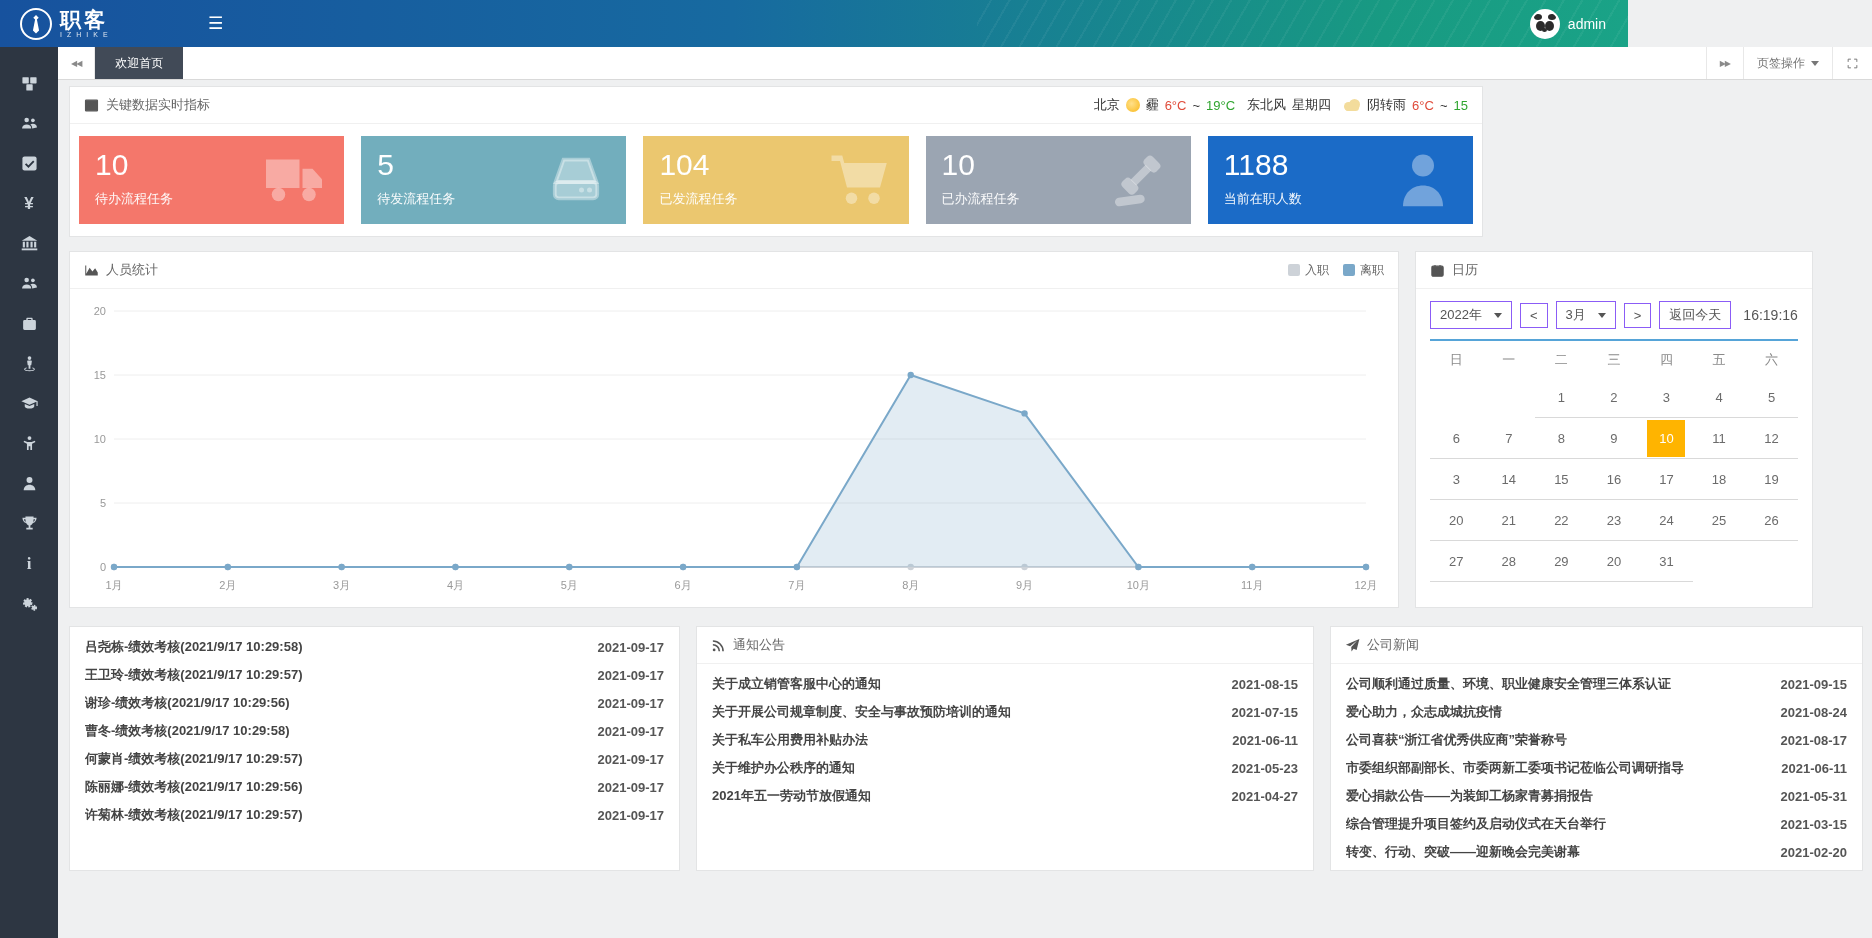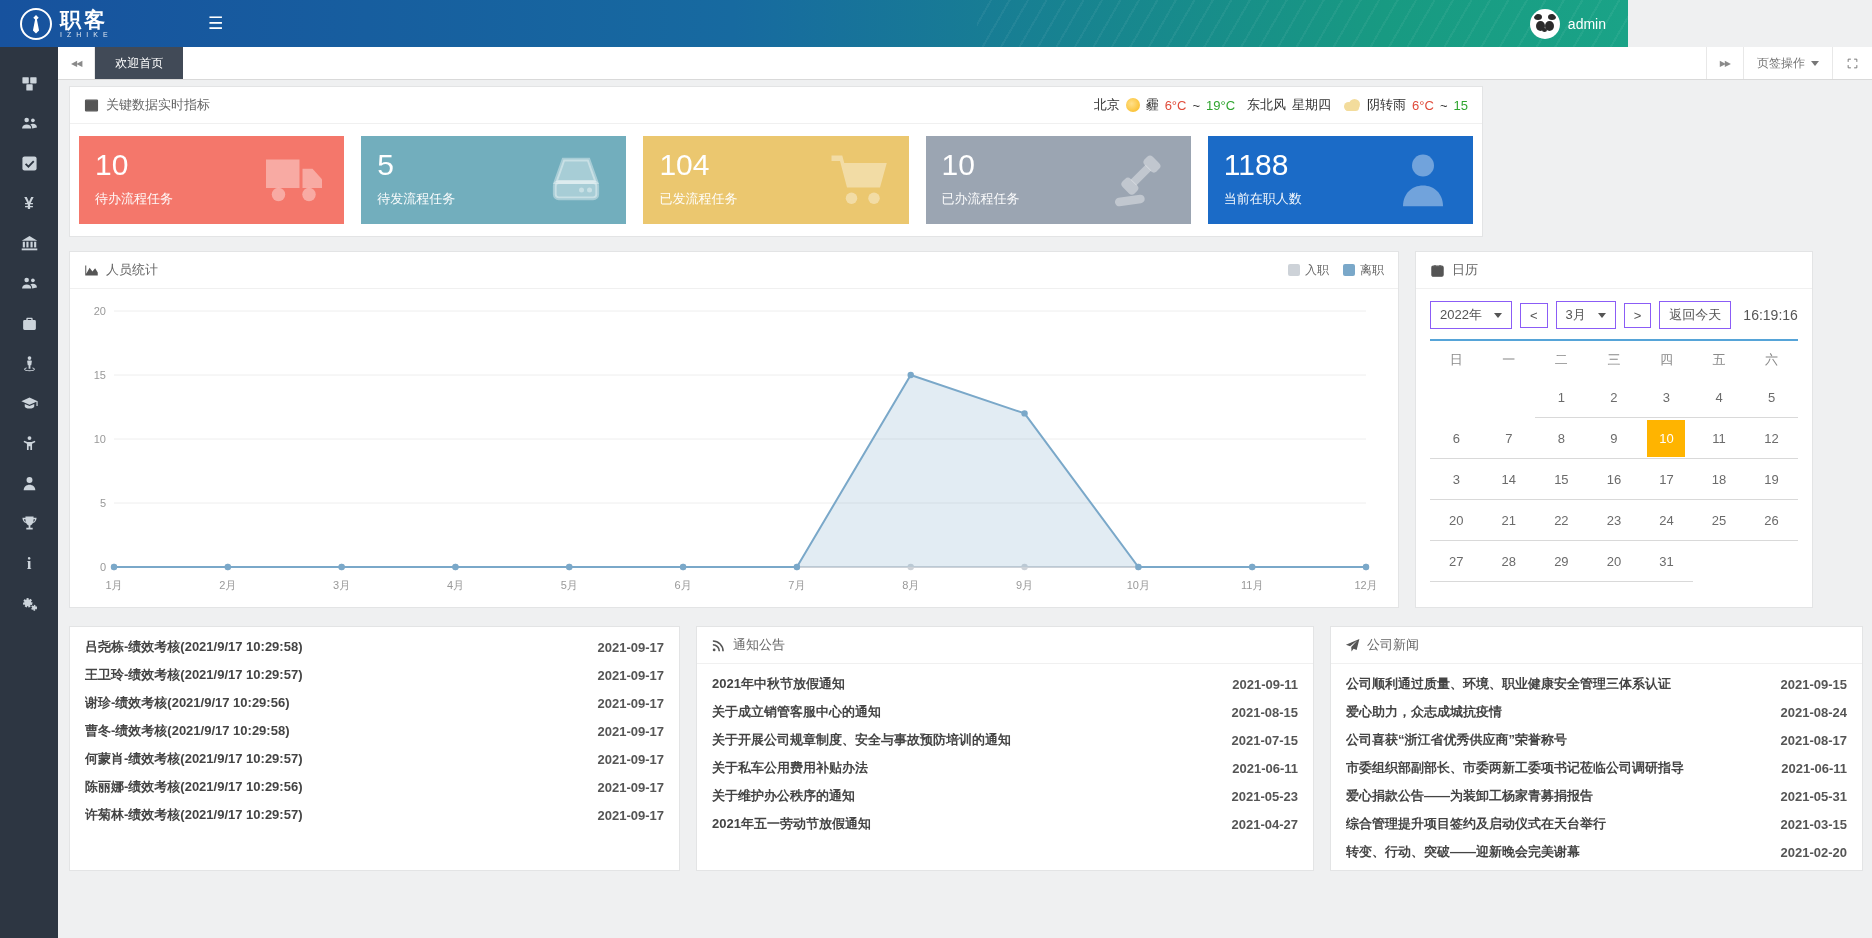--- a/index.html
+++ b/index.html
@@ -514,24 +514,20 @@
           <svg viewBox="0 0 24 24">
               <circle cx="5" cy="19" r="2.2"></circle>
               <path d="M3 9.5V12a9 9 0 0 1 9 9h2.6A11.6 11.6 0 0 0 3 9.5z"></path>
               <path d="M3 3.5V6a15 15 0 0 1 15 15h2.6A17.6 17.6 0 0 0 3 3.5z"></path>
             </svg>
         </span>
         <span>通知公告</span>
       </div>
       <div class="list" id="list-notice">
           <div class="list-row">
-            <span class="tx">2021年中秋节放假通知</span>
-            <span class="dt">2021-09-11</span>
-          </div>
-          <div class="list-row">
             <span class="tx">关于成立销管客服中心的通知</span>
             <span class="dt">2021-08-15</span>
           </div>
           <div class="list-row">
             <span class="tx">关于开展公司规章制度、安全与事故预防培训的通知</span>
             <span class="dt">2021-07-15</span>
           </div>
           <div class="list-row">
             <span class="tx">关于私车公用费用补贴办法</span>
             <span class="dt">2021-06-11</span>

